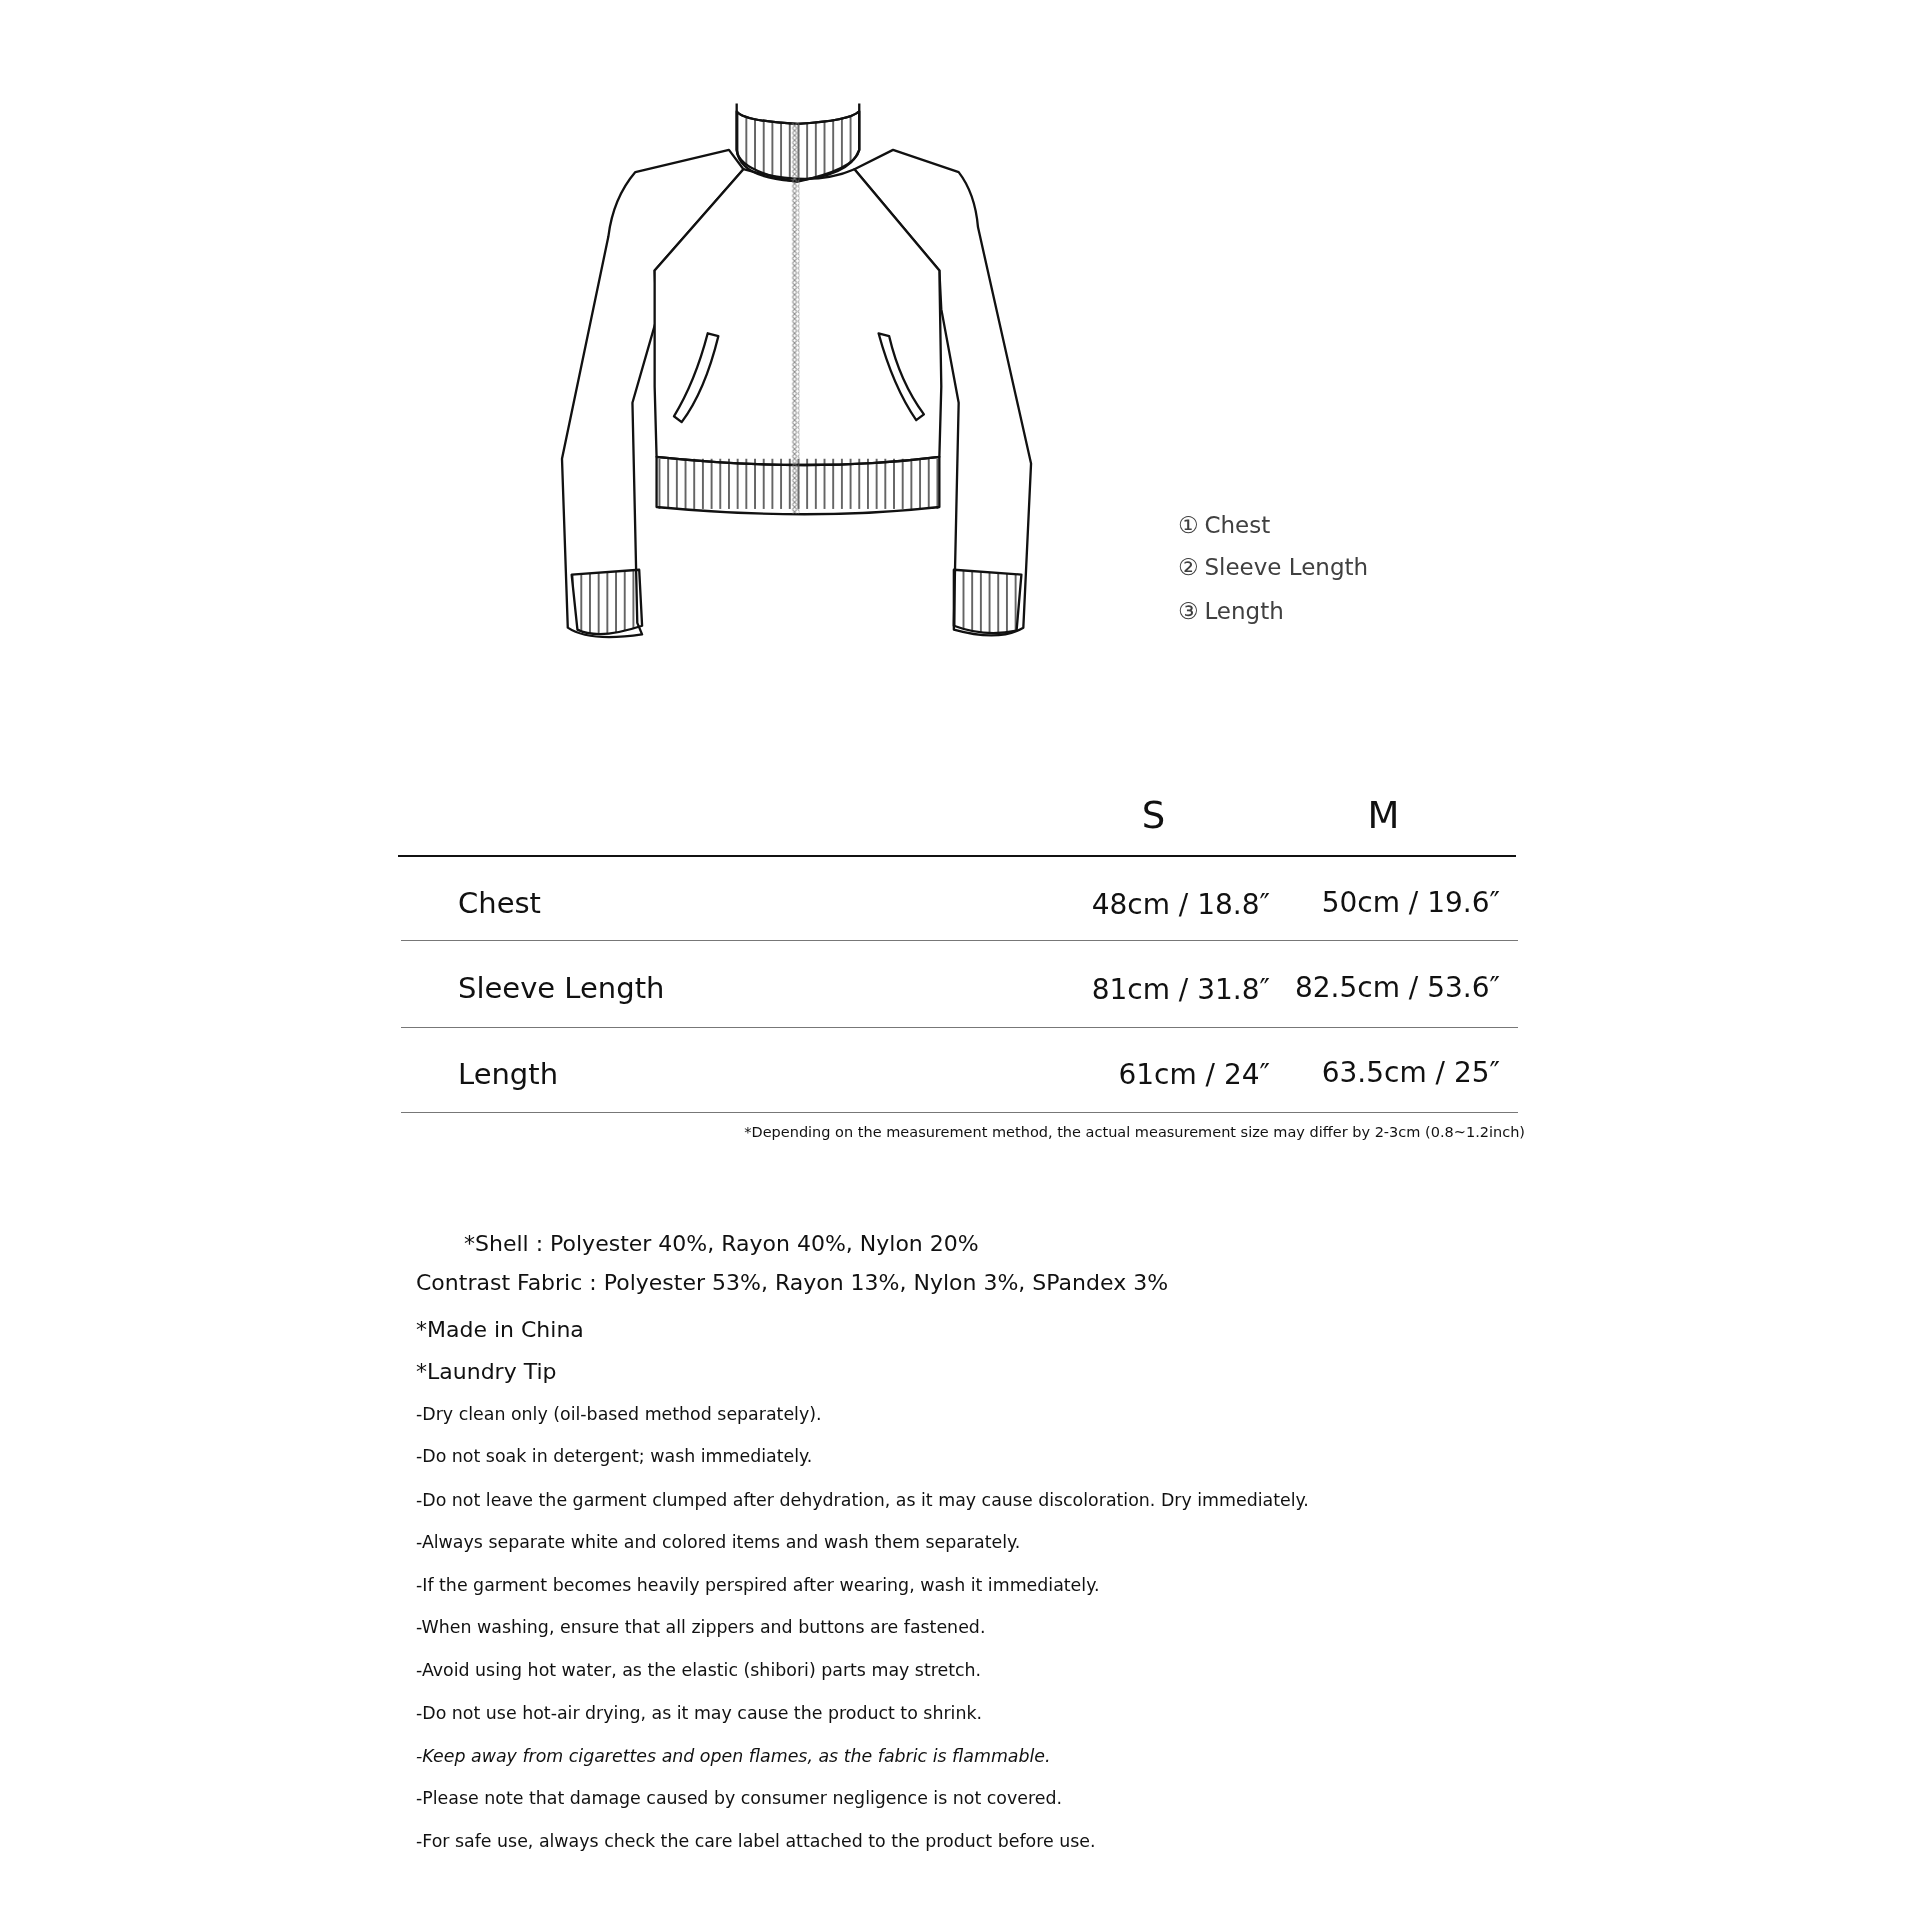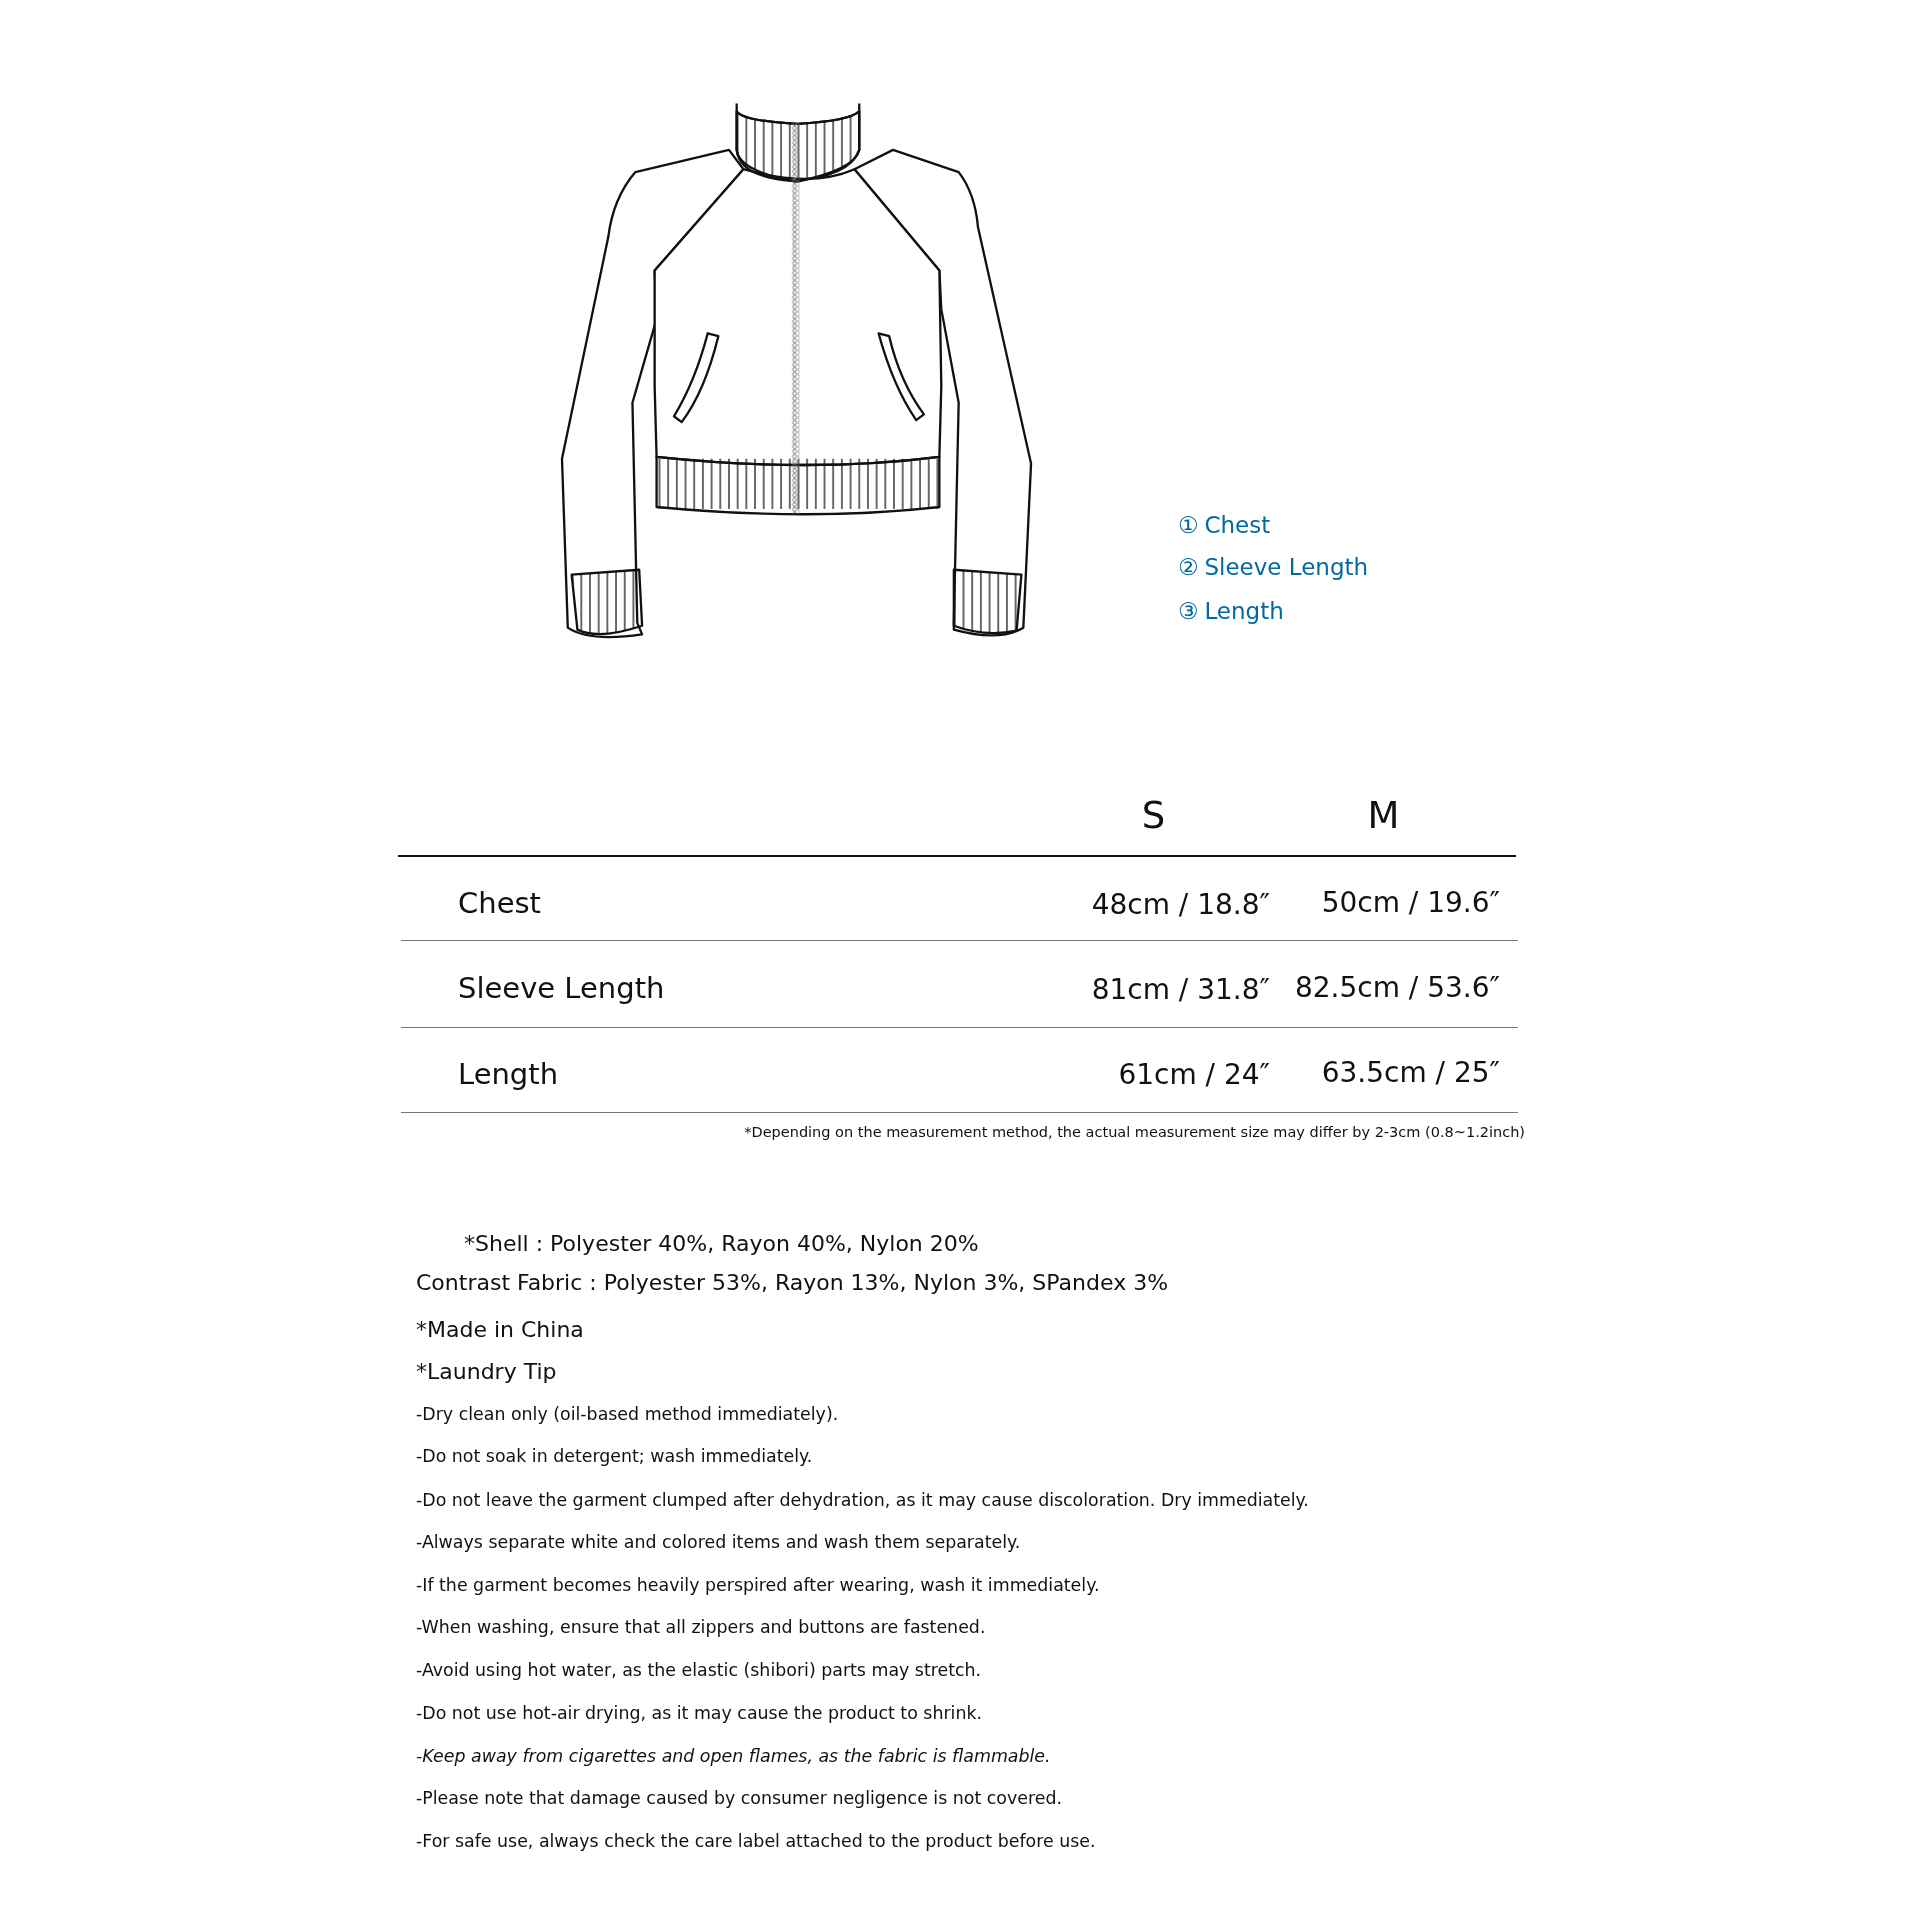--- a/index.html
+++ b/index.html
@@ -1,19 +1,19 @@
 <!DOCTYPE html>
 <html><head>
   <meta charset="utf-8">
   <style>
     html, body { margin: 0; padding: 0; background: #ffffff; }
     body { width: 1931px; height: 1931px; position: relative; overflow: hidden;
            font-family: "DejaVu Sans", sans-serif; color: #111; }
     #jacket { position: absolute; left: 560px; top: 92px; width: 502px; height: 637px; }
-    .legend-item { position: absolute; left: 1178px; font-size: 23px; color: #0369a1; white-space: nowrap; }
+    .legend-item { position: absolute; left: 1178px; font-size: 23px; color: #404040; white-space: nowrap; }
     .legend-num { display: inline-block; margin-right: 5.8px; }
     .size-head { position: absolute; top: 794px; font-size: 37px; text-align: center; width: 193px; }
     .hline-thick { position: absolute; left: 398px; width: 1118px; height: 1.9px; background: #111; top: 855px; }
     .hline { position: absolute; left: 401px; width: 1117px; height: 1px; background: #777; }
     .row-label { position: absolute; left: 458px; font-size: 29px; color: #111; }
     .cell { position: absolute; font-size: 28px; text-align: right; width: 232px; white-space: nowrap; }
     .note { position: absolute; left: 695px; top: 1124px; width: 830px; text-align: right; font-size: 14.5px; white-space: nowrap; }
     .spec { position: absolute; left: 416px; font-size: 22px; white-space: nowrap; }
     .tip { position: absolute; left: 416px; font-size: 17.4px; white-space: nowrap; }
   </style>
@@ -86,21 +86,21 @@
 
   <div class="note">*Depending on the measurement method, the actual measurement size may differ by 2-3cm (0.8~1.2inch)</div>
 </div>
 
 <div class="spec" style="top:1231px;margin-left:48px;">*Shell : Polyester 40%, Rayon 40%, Nylon 20%</div>
 <div class="spec" style="top:1270px;">Contrast Fabric : Polyester 53%, Rayon 13%, Nylon 3%, SPandex 3%</div>
 <div class="spec" style="top:1317px;">*Made in China</div>
 <div class="spec" style="top:1359px;">*Laundry Tip</div>
 
 <div>
-  <div class="tip" style="top:1404px;">-Dry clean only (oil-based method immediately).</div>
+  <div class="tip" style="top:1404px;">-Dry clean only (oil-based method separately).</div>
   <div class="tip" style="top:1446px;">-Do not soak in detergent; wash immediately.</div>
   <div class="tip" style="top:1490px;">-Do not leave the garment clumped after dehydration, as it may cause discoloration. Dry immediately.</div>
   <div class="tip" style="top:1532px;">-Always separate white and colored items and wash them separately.</div>
   <div class="tip" style="top:1575px;">-If the garment becomes heavily perspired after wearing, wash it immediately.</div>
   <div class="tip" style="top:1617px;">-When washing, ensure that all zippers and buttons are fastened.</div>
   <div class="tip" style="top:1660px;">-Avoid using hot water, as the elastic (shibori) parts may stretch.</div>
   <div class="tip" style="top:1703px;">-Do not use hot-air drying, as it may cause the product to shrink.</div>
   <div class="tip" style="top:1746px;font-style:italic;">-Keep away from cigarettes and open flames, as the fabric is flammable.</div>
   <div class="tip" style="top:1788px;">-Please note that damage caused by consumer negligence is not covered.</div>
   <div class="tip" style="top:1831px;">-For safe use, always check the care label attached to the product before use.</div>

